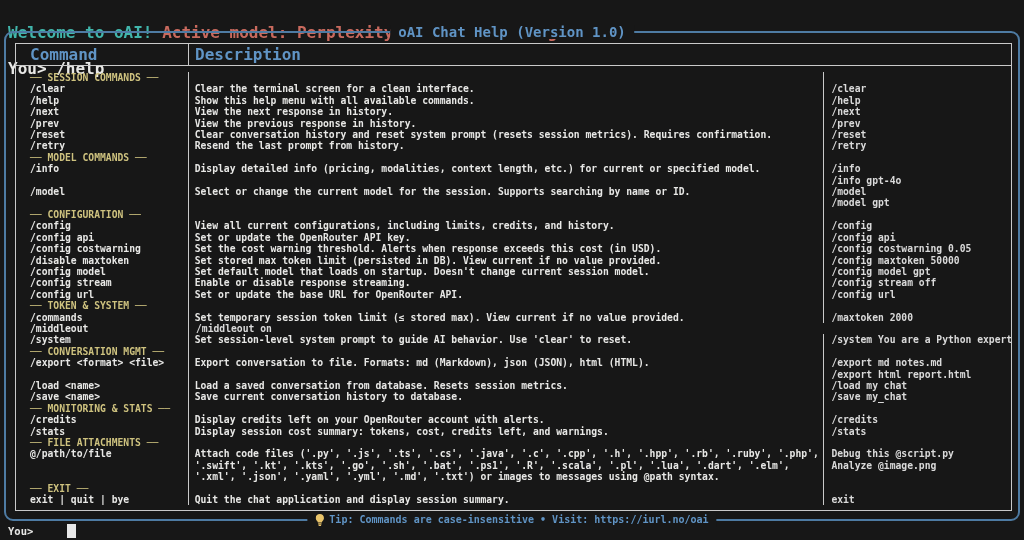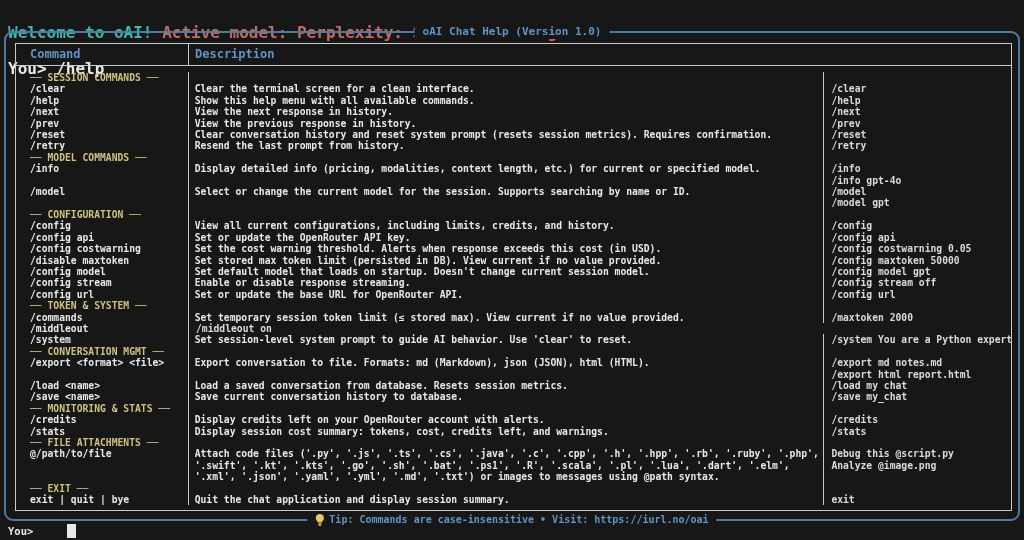--- a/index.html
+++ b/index.html
@@ -21,35 +21,35 @@
   .active-model{color:var(--salmon);}
   .history-line{color:var(--text);}
 
   .help-panel{
     position:absolute;left:4px;top:31px;width:1016px;height:490px;
     border:2px solid var(--panel-border);border-radius:9px;
   }
   .panel-title{
     position:absolute;top:-8px;left:50%;transform:translateX(-50%);
     background:var(--bg);padding:0 8px;color:var(--steel);
-    font-size:11px;line-height:14px;white-space:pre;
+    font-size:14px;line-height:14px;white-space:pre;
   }
   .tip-bar{
     position:absolute;bottom:-8px;left:50%;transform:translateX(-50%);
     background:var(--bg);padding:0 8px;display:flex;align-items:center;gap:5px;
     white-space:nowrap;
   }
   .tip-text{color:var(--steel);font-size:10px;line-height:14px;}
 
   .help-table{
     position:absolute;left:9px;top:10px;width:997px;height:468px;
     border:1px solid var(--table-border);
   }
   .thead{display:flex;height:22px;border-bottom:1px solid var(--table-border);}
-  .hcell{color:var(--steel);font-size:12px;line-height:21px;white-space:pre;overflow:hidden;}
+  .hcell{color:var(--steel);font-size:16px;line-height:21px;white-space:pre;overflow:hidden;}
   .tbody{padding-top:6px;}
   .trow{display:flex;height:11.42px;}
   .tcell{font-size:9.7px;line-height:11.42px;white-space:pre;overflow:hidden;}
   .col-cmd{width:172px;padding-left:14px;}
   .col-desc{width:637px;padding-left:6px;border-left:1px solid var(--table-border);}
   .col-ex{width:188px;padding-left:7px;border-left:1px solid var(--table-border);color:var(--example);}
   .hcell.col-ex,.hcell.col-desc,.hcell.col-cmd{color:var(--steel);}
   .tcell.section{color:var(--khaki);}
 
   .prompt-line{position:absolute;left:8px;top:524px;font-size:10.5px;line-height:14px;display:flex;align-items:center;gap:21px;}

